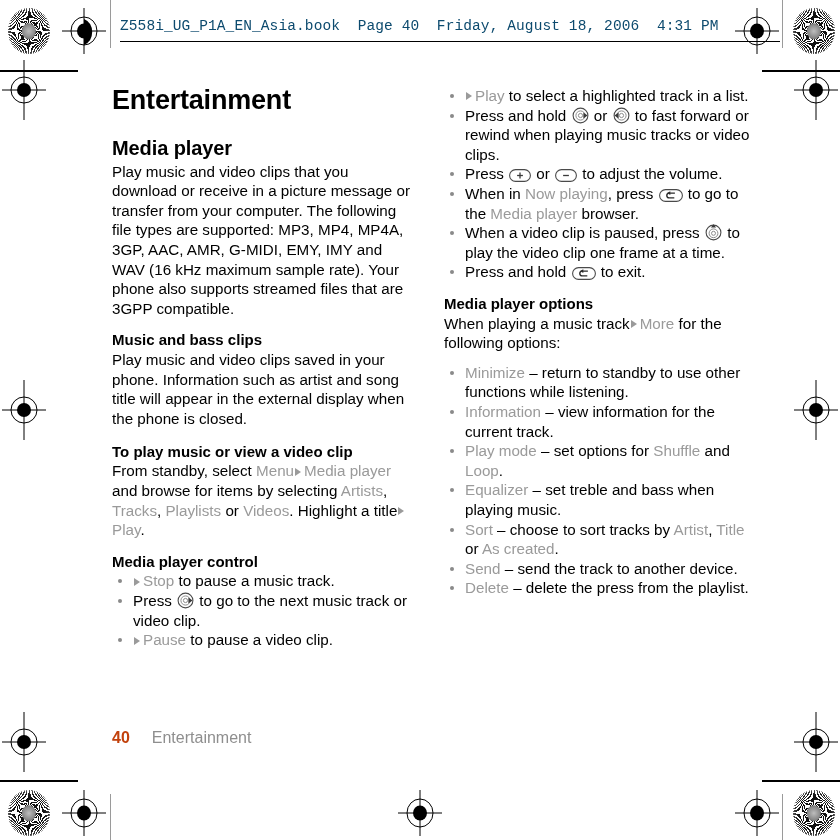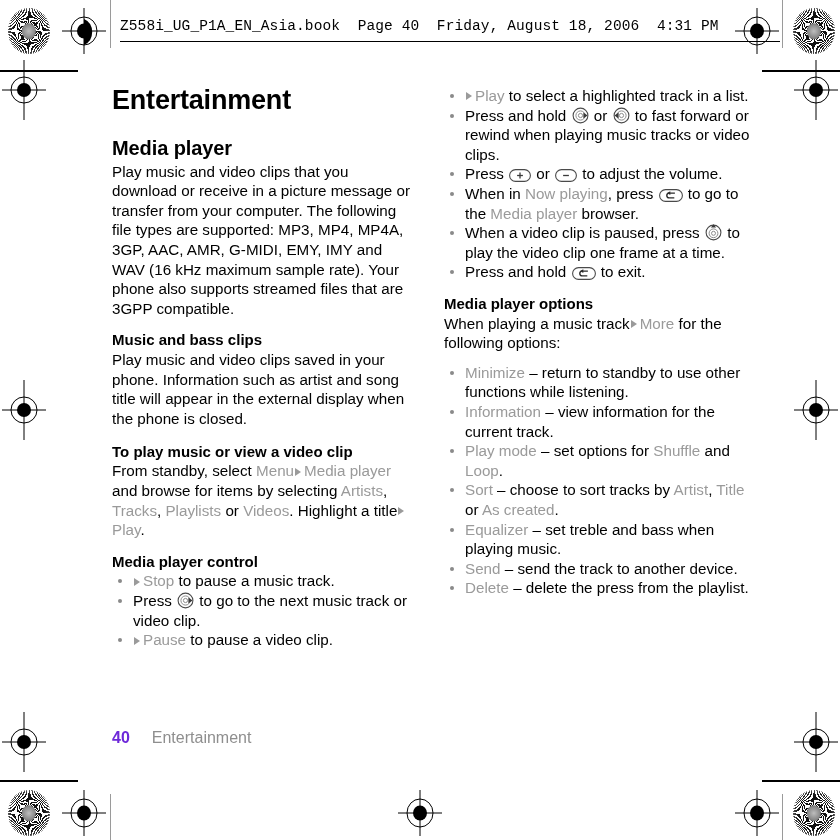--- a/index.html
+++ b/index.html
@@ -32,21 +32,21 @@
   .thin-rule{position:absolute;background:#9a9a9a;}
 
   
   .header-line{
     position:absolute;
     left:120px;top:18px;
     font-family:"Liberation Mono", monospace;
     font-size:14.5px;
     letter-spacing:.1px;
     white-space:pre;
-    color:#000000;
+    color:#0c4a6e;
   }
   .header-rule{
     position:absolute;left:120px;top:41px;width:660px;height:1px;background:#000;
   }
 
   
   .page{position:absolute;left:0;top:0;width:840px;height:815px;}
 
   .col{position:absolute;top:86px;}
   .col-left{left:112px;width:300px;}
@@ -125,21 +125,21 @@
     margin:0 1px;
   }
   .key svg{display:block;}
 
   
   .footer{
     position:absolute;
     left:112px;top:729px;
     font-size:16px;
   }
-  .footer .pg{font-weight:bold;color:#6d28d9;}
+  .footer .pg{font-weight:bold;color:#c2410c;}
   .footer .label{color:#8e8e8e;margin-left:22px;}
 </style>
 </head>
 <body>
 
 <div class="mark starburst" style="left:8px;top:8px;width:42px;height:46px;"></div>
 <div class="mark starburst" style="left:793px;top:8px;width:42px;height:46px;"></div>
 <div class="mark starburst" style="left:8px;top:790px;width:42px;height:46px;"></div>
 <div class="mark starburst" style="left:793px;top:790px;width:42px;height:46px;"></div>
 
@@ -314,22 +314,22 @@
             </svg></span> <span>to exit.</span></li>
     </ul>
 
     <h3 class="sub">Media player options</h3>
     <p class="body"><span>When playing a music track</span><span class="tri"></span><span class="ui">More</span> <span>for the following options:</span></p>
 
     <ul class="bul gap">
       <li><span class="ui">Minimize</span> <span>– return to standby to use other functions while listening.</span></li>
       <li><span class="ui">Information</span> <span>– view information for the current track.</span></li>
       <li><span class="ui">Play mode</span> <span>– set options for</span> <span class="ui">Shuffle</span> <span>and</span> <span class="ui">Loop</span><span>.</span></li>
+      <li><span class="ui">Equalizer</span> <span>– set treble and bass when playing music.</span></li>
       <li><span class="ui">Sort</span> <span>– choose to sort tracks by</span> <span class="ui">Artist</span><span>,</span> <span class="ui">Title</span> <span>or</span> <span class="ui">As created</span><span>.</span></li>
-      <li><span class="ui">Equalizer</span> <span>– set treble and bass when playing music.</span></li>
       <li><span class="ui">Send</span> <span>– send the track to another device.</span></li>
       <li><span class="ui">Delete</span> <span>– delete the press from the playlist.</span></li>
     </ul>
   </div>
 
   <div class="footer">
     <span class="pg">40</span><span class="label">Entertainment</span>
   </div>
 
 </div>

